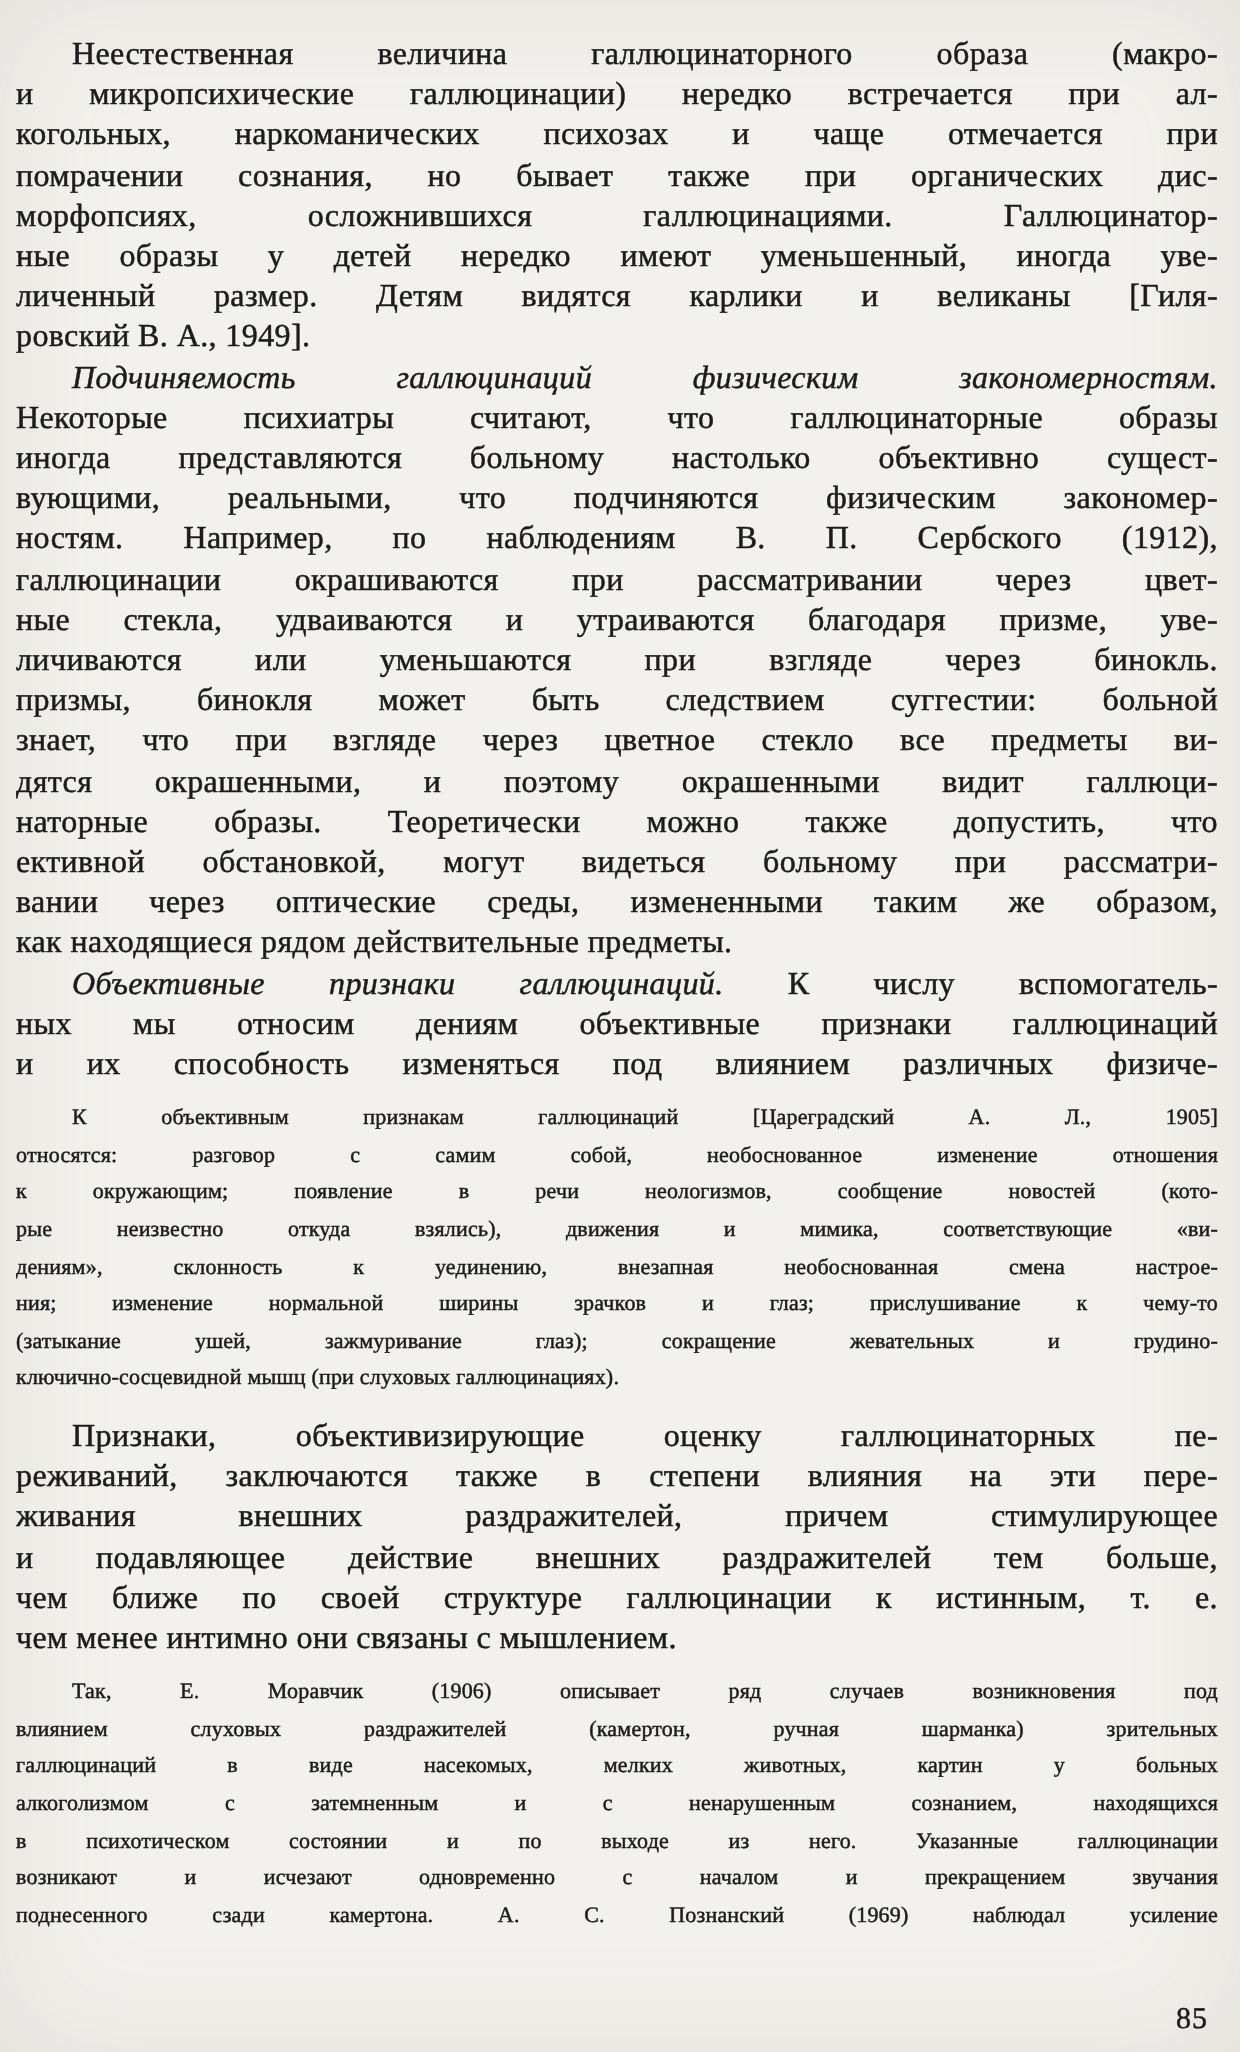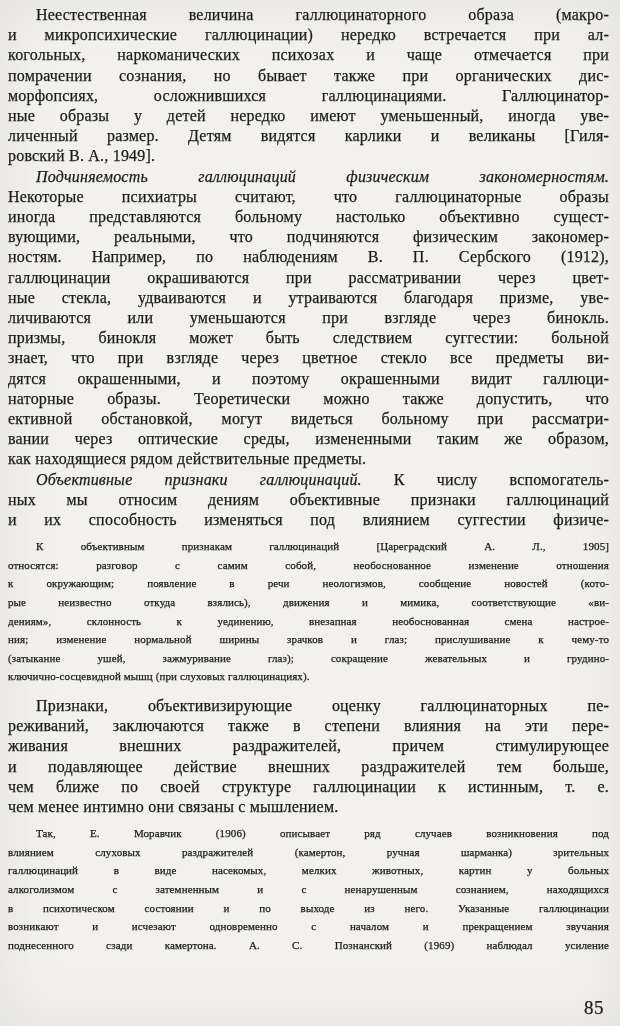--- a/index.html
+++ b/index.html
@@ -9,31 +9,31 @@
     color: #1c1c1c;
     font-family: "Liberation Serif", "DejaVu Serif", serif;
     position: relative;
     overflow: hidden;
   }
   .page {
     width: 100%; height: 100%;
     box-shadow: inset 0 0 60px rgba(120,115,100,0.12);
     box-sizing: border-box;
   }
-  .text-block { padding: 5px 11px 0 8px; }
+  .text-block { padding: 18px 11px 0 8px; }
   .para { -webkit-text-stroke: 0.25px; }
   .para.normal { font-size: 16px;   line-height: 20.2px; letter-spacing: 0.2px; }
   .para.small  { font-size: 11px; line-height: 18.6px; letter-spacing: 0.1px; margin: 7px 0 10px; }
   .ln { text-align: justify; text-align-last: justify; overflow: hidden; }
   .ln.first { text-indent: 28px; }
   .ln.end { text-align-last: left; }
   .it { font-style: italic; }
   .page-number {
     position: absolute; right: 16px; bottom: 7px;
-    font-size: 19px; letter-spacing: 0.5px;
+    font-size: 15px; letter-spacing: 0.5px;
     -webkit-text-stroke: 0.25px;
   }
 </style>
 </head>
 <body>
 
 <main class="page">
   <div class="text-block" id="text-block">
       <div class="para normal">
         <div class="ln first">Неестественная величина галлюцинаторного образа (макро-</div>
@@ -58,21 +58,21 @@
         <div class="ln">знает, что при взгляде через цветное стекло все предметы ви-</div>
         <div class="ln">дятся окрашенными, и поэтому окрашенными видит галлюци-</div>
         <div class="ln">наторные образы. Теоретически можно также допустить, что</div>
         <div class="ln">ективной обстановкой, могут видеться больному при рассматри-</div>
         <div class="ln">вании через оптические среды, измененными таким же образом,</div>
         <div class="ln end">как находящиеся рядом действительные предметы.</div>
       </div>
       <div class="para normal">
         <div class="ln first"><span class="it">Объективные признаки галлюцинаций.</span><span> К числу вспомогатель-</span></div>
         <div class="ln">ных мы относим дениям объективные признаки галлюцинаций</div>
-        <div class="ln">и их способность изменяться под влиянием суггестии физиче-</div>
+        <div class="ln">и их способность изменяться под влиянием различных физиче-</div>
       </div>
       <div class="para small">
         <div class="ln first">К объективным признакам галлюцинаций [Цареградский А. Л., 1905]</div>
         <div class="ln">относятся: разговор с самим собой, необоснованное изменение отношения</div>
         <div class="ln">к окружающим; появление в речи неологизмов, сообщение новостей (кото-</div>
         <div class="ln">рые неизвестно откуда взялись), движения и мимика, соответствующие «ви-</div>
         <div class="ln">дениям», склонность к уединению, внезапная необоснованная смена настрое-</div>
         <div class="ln">ния; изменение нормальной ширины зрачков и глаз; прислушивание к чему-то</div>
         <div class="ln">(затыкание ушей, зажмуривание глаз); сокращение жевательных и грудино-</div>
         <div class="ln end">ключично-сосцевидной мышц (при слуховых галлюцинациях).</div>

